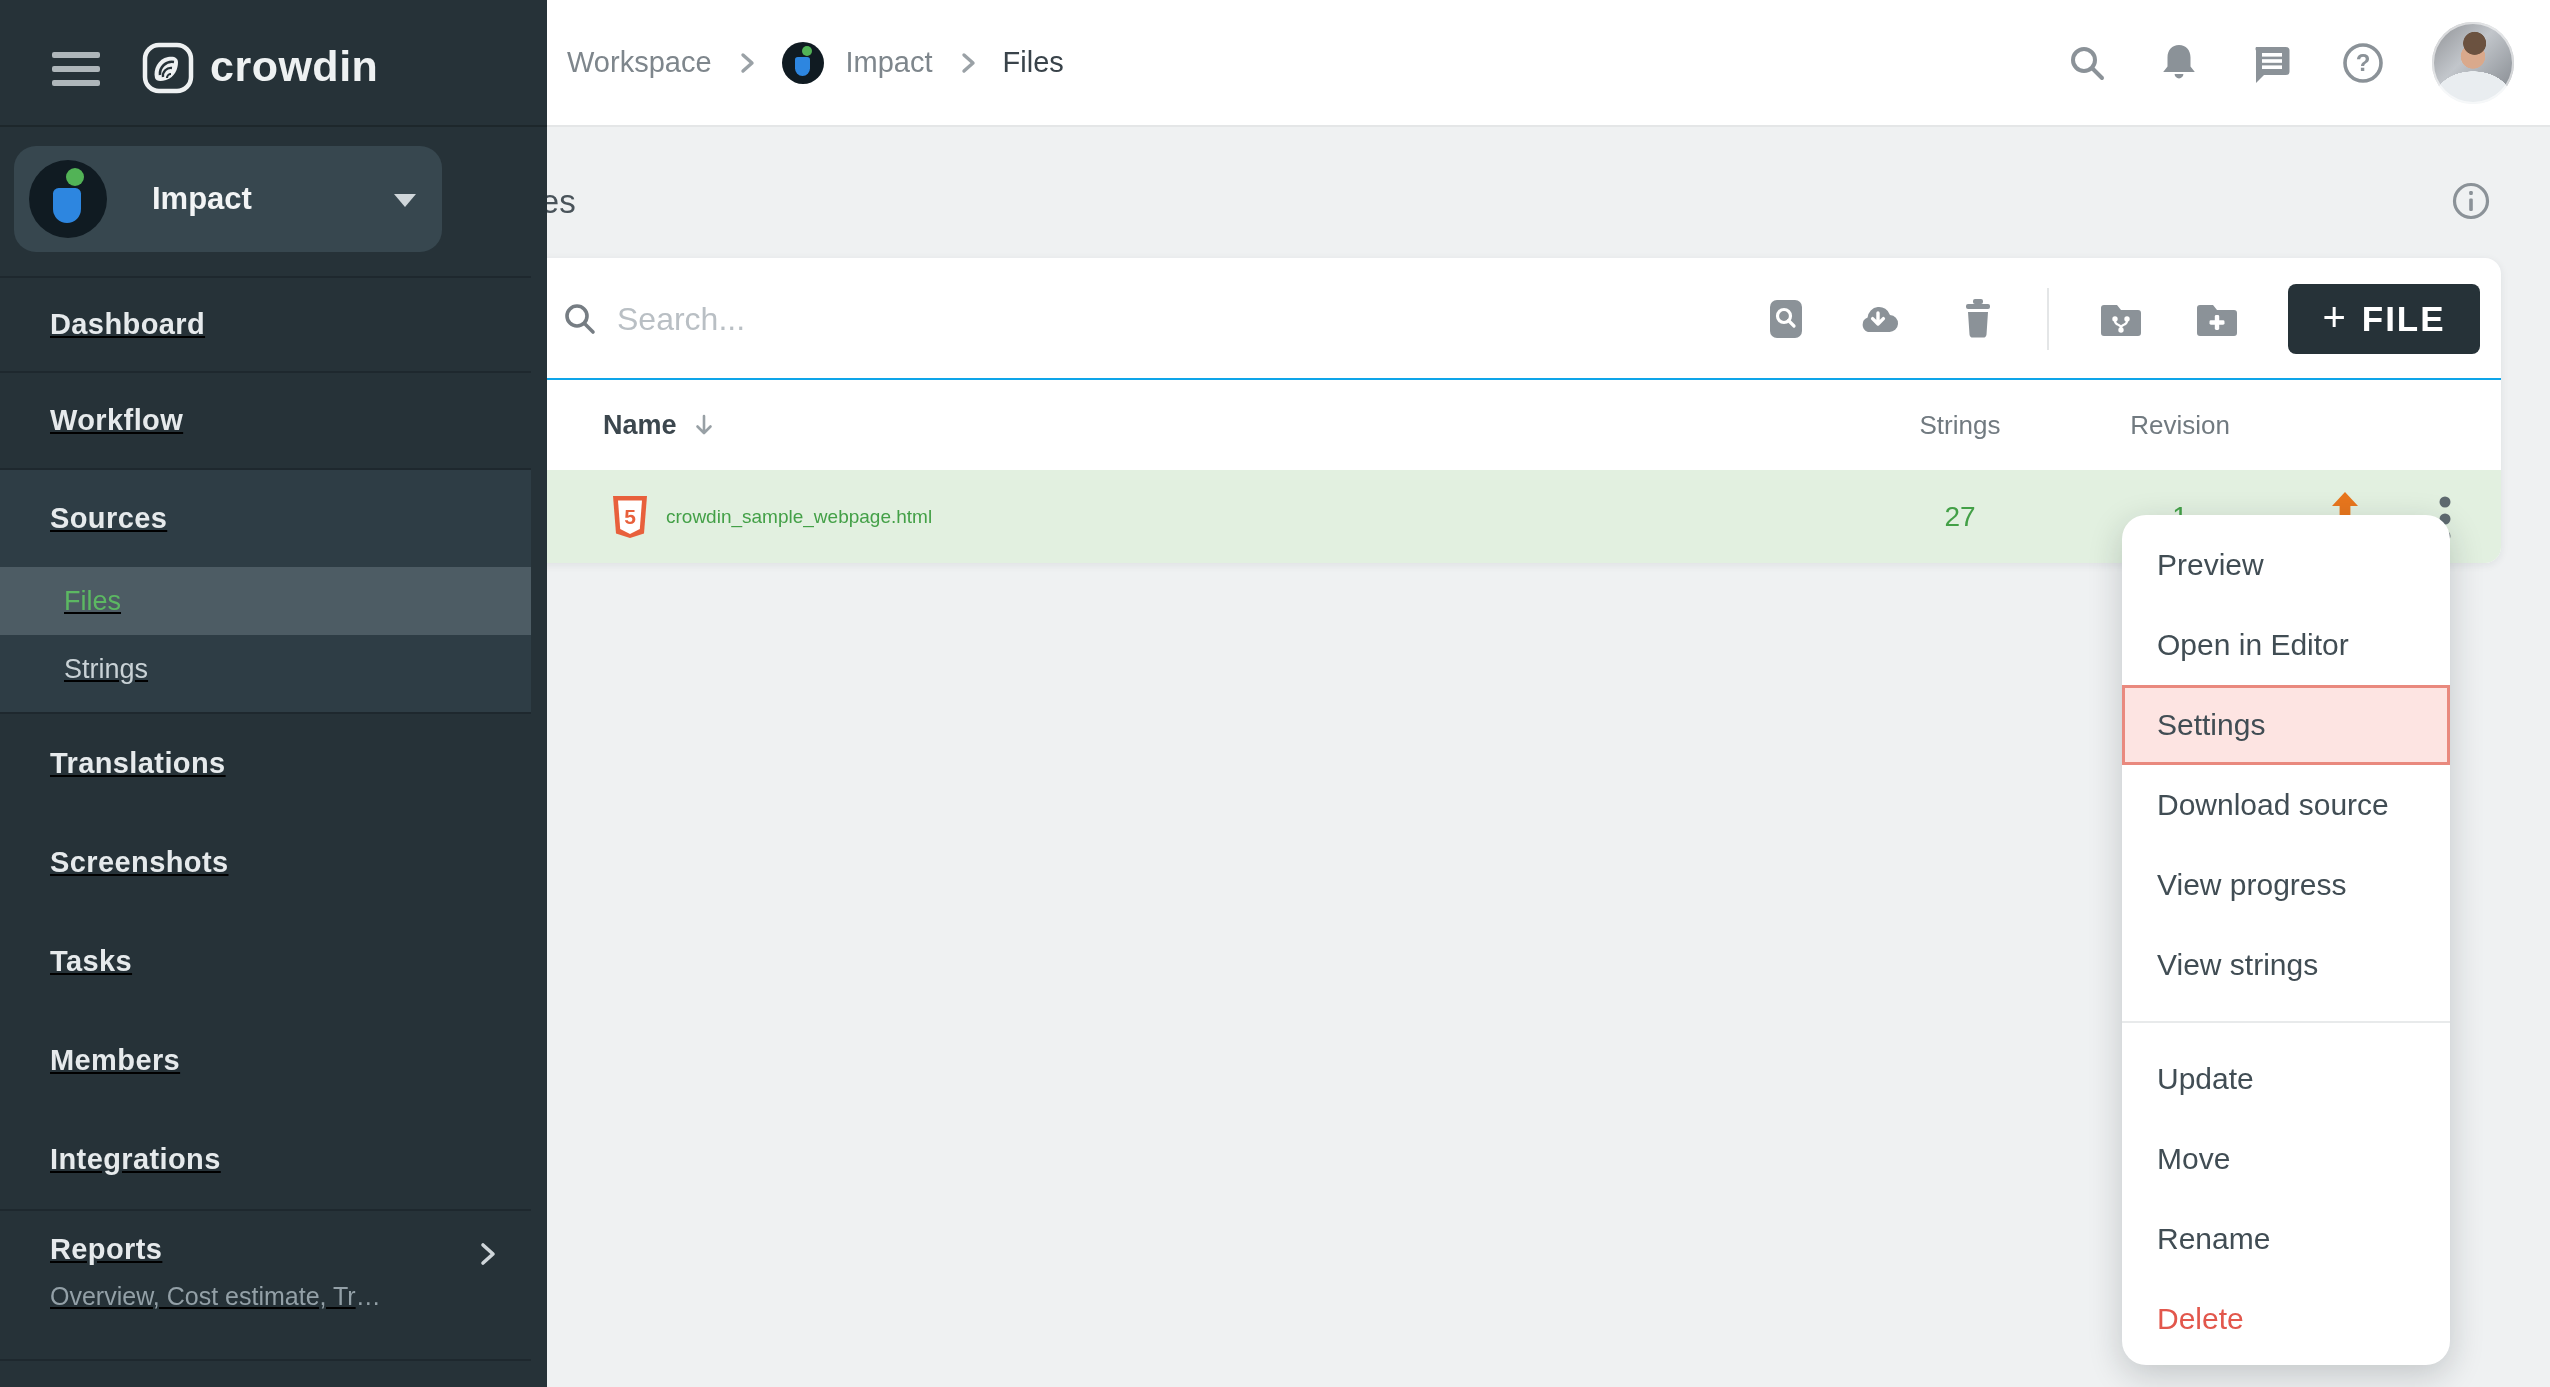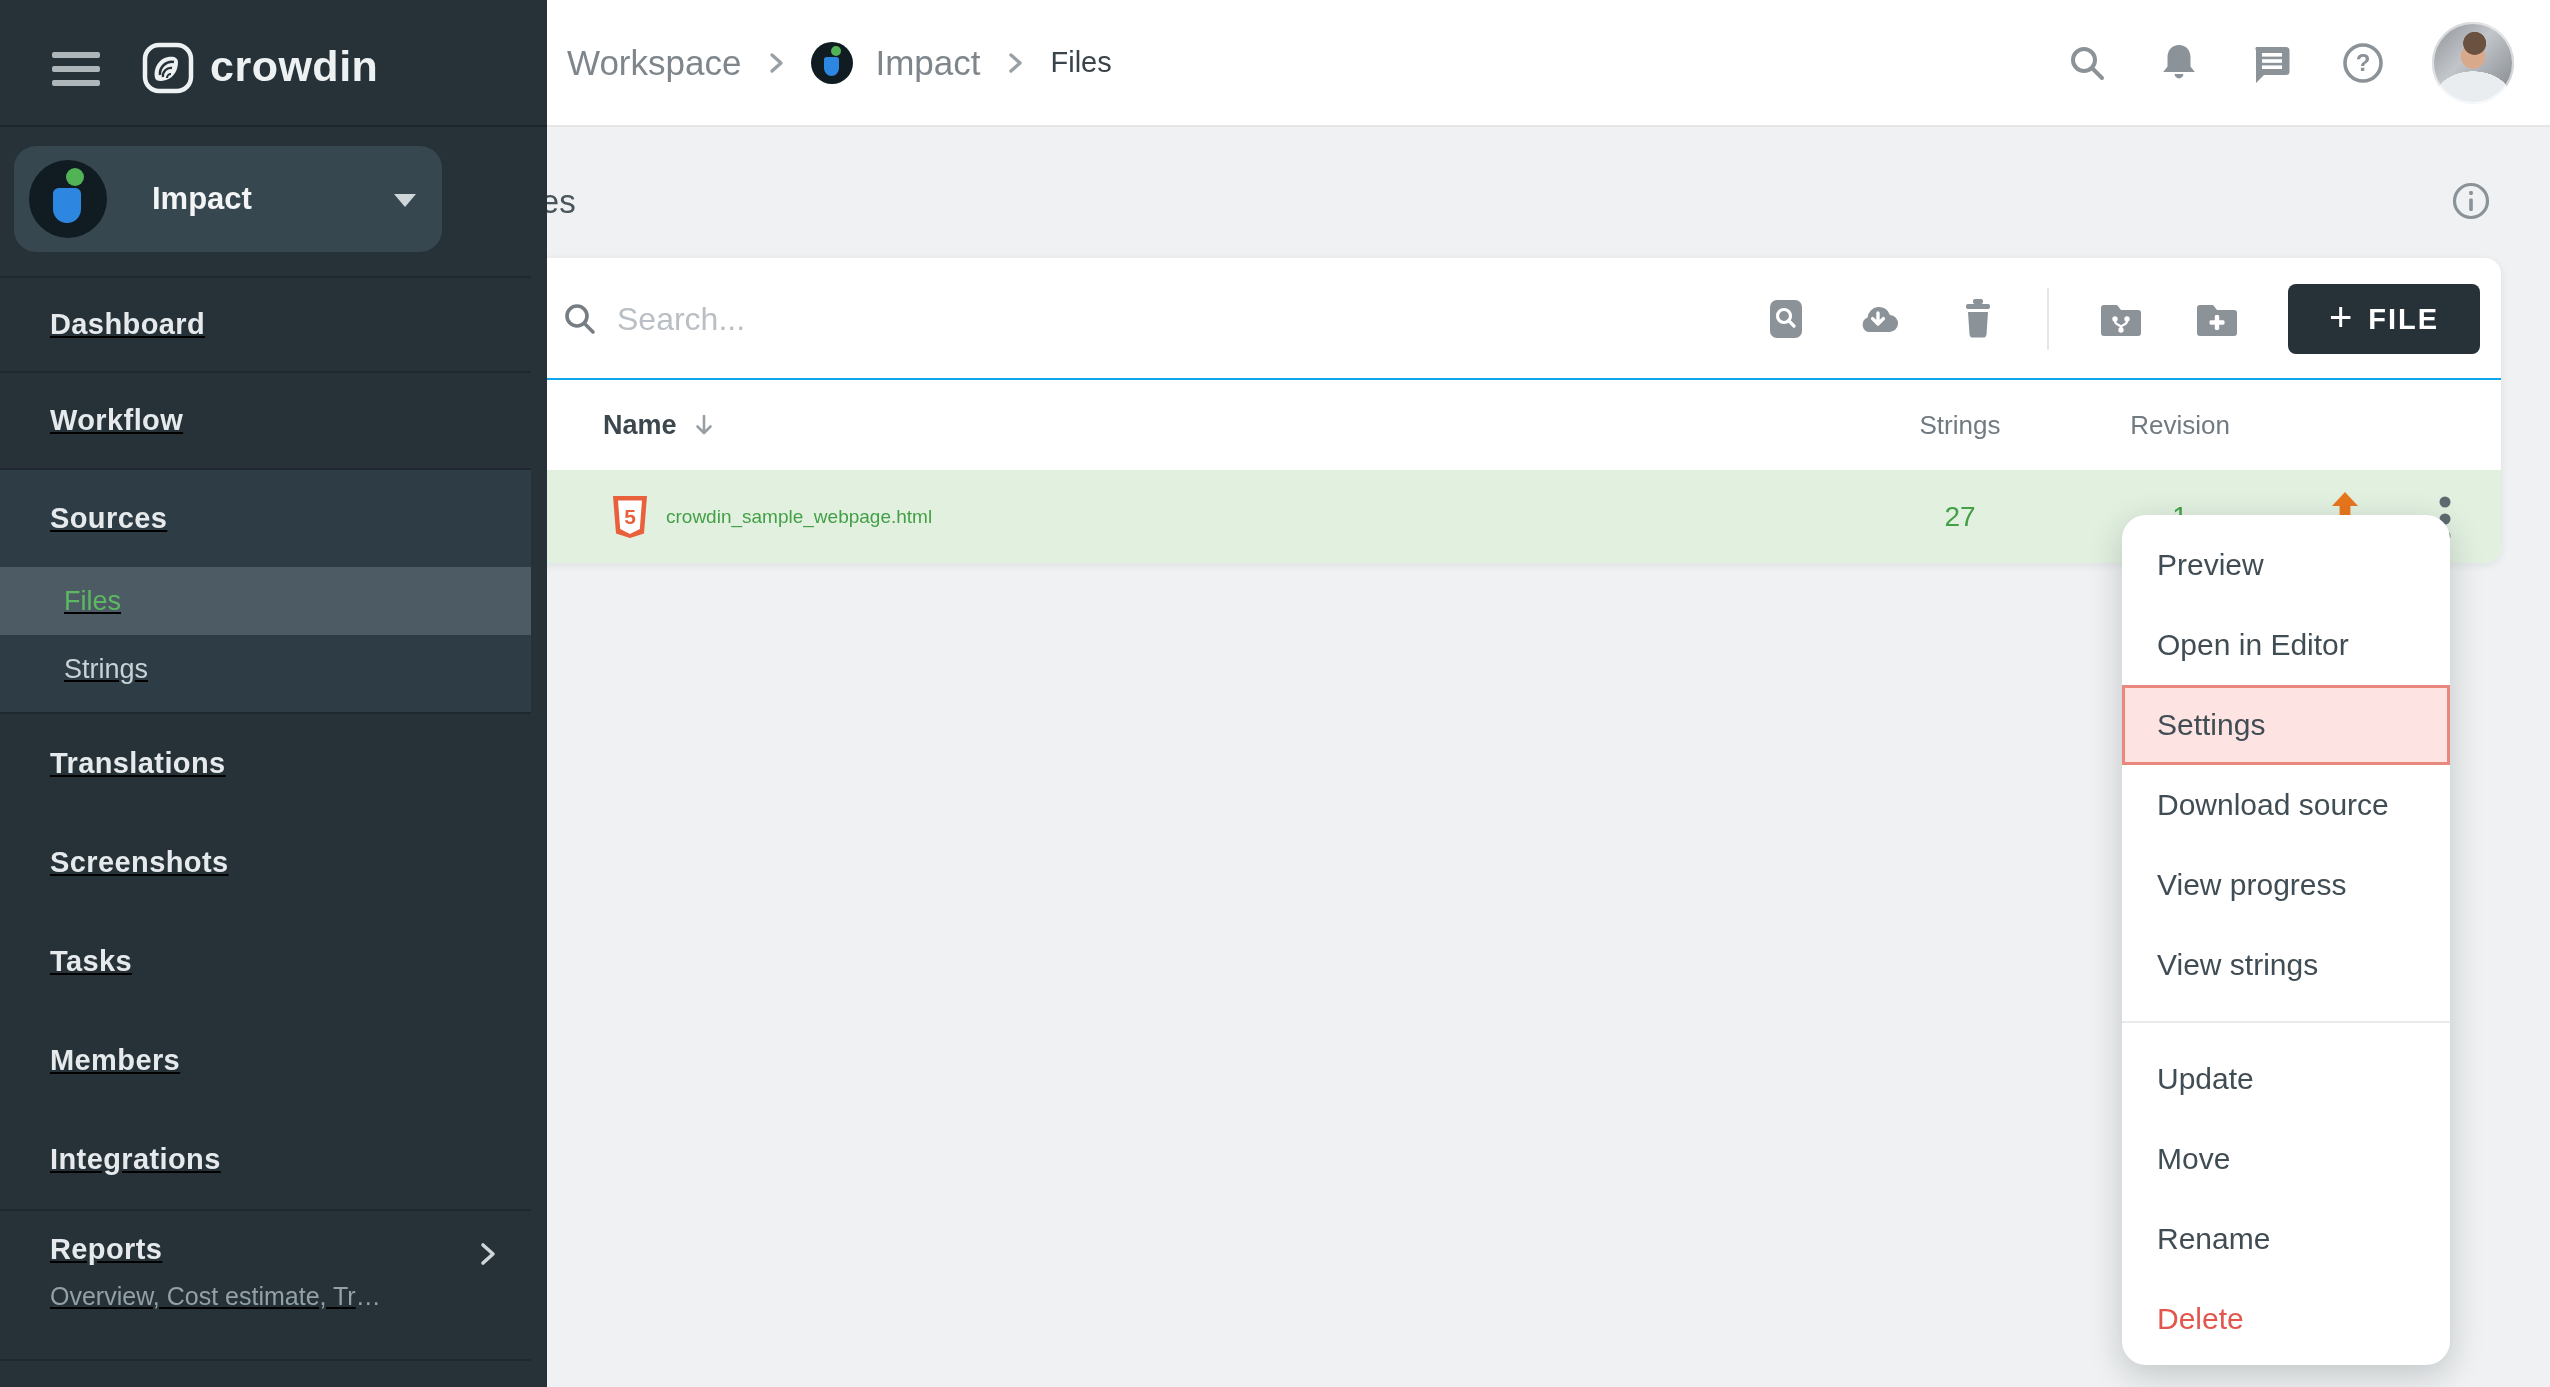--- a/index.html
+++ b/index.html
@@ -4,21 +4,21 @@
 <style>
   * { margin:0; padding:0; box-sizing:border-box; }
   html,body { width:2550px; height:1387px; overflow:hidden; }
   body { font-family:"Liberation Sans", sans-serif; background:#eff1f2; position:relative; }
   #app { position:absolute; inset:0; }
 
   
   .topbar { position:absolute; left:456px; top:0; right:0; height:127px; background:#fff;
             border-bottom:2px solid #e4e6e7; display:flex; align-items:center; }
   .breadcrumb { display:flex; align-items:center; gap:22px; padding-left:47px; }
-  .crumb-link { font-size:35px; color:#7e868c; cursor:pointer; }
+  .crumb-link { font-size:29px; color:#7e868c; cursor:pointer; }
   .crumb-current { font-size:29px; color:#39434a; font-weight:500; }
   .crumb-chev { width:26px; height:26px; }
   .topbar-right { margin-left:auto; display:flex; align-items:center; gap:46px; padding-right:36px; }
   .tb-ico { width:46px; height:46px; cursor:pointer; }
 
   .user-avatar { width:82px; height:82px; border-radius:50%; cursor:pointer;
     background:
       radial-gradient(circle at 52% 26%, #6b5240 0 15%, rgba(0,0,0,0) 16%),
       radial-gradient(circle at 50% 42%, #d9a98c 0 19%, rgba(0,0,0,0) 20%),
       radial-gradient(ellipse 46% 32% at 50% 92%, #e9edf0 0 99%, rgba(0,0,0,0) 100%),
@@ -80,21 +80,21 @@
                   font-family:"Liberation Sans",sans-serif; font-size:32px; color:#49535a; }
   .search-input::placeholder { color:#b9bfc4; }
   .tb-action { position:absolute; top:38px; width:46px; height:46px; cursor:pointer; }
   .a1 { left:1258px; } .a2 { left:1350px; } .a3 { left:1450px; }
   .a4 { left:1593px; } .a5 { left:1689px; }
   .tb-sep { position:absolute; left:1542px; top:30px; width:2px; height:62px; background:#e4e6e7; }
   .file-btn { position:absolute; left:1783px; top:26px; width:192px; height:70px; border:none; cursor:pointer;
               background:var(--dark-button,#263238); color:#fff; border-radius:8px;
               display:flex; align-items:center; justify-content:center; gap:16px; }
   .file-btn .plus { font-size:40px; font-weight:400; line-height:0; margin-top:-4px; }
-  .file-btn .lbl { font-family:"Liberation Sans",sans-serif; font-size:29px; font-weight:600; letter-spacing:2px; }
+  .file-btn .lbl { font-family:"Liberation Sans",sans-serif; font-size:35px; font-weight:600; letter-spacing:2px; }
 
   .header-row { position:relative; height:90px; }
   .col-name-h { position:absolute; left:98px; top:0; height:90px; display:flex; align-items:center; gap:14px;
                 font-size:27px; font-weight:600; color:#3c474e; cursor:pointer; }
   .col-strings { position:absolute; left:1370px; width:170px; top:0; height:90px; display:flex;
                  align-items:center; justify-content:center; font-size:26px; color:#717a80; }
   .col-revision { position:absolute; left:1540px; width:270px; top:0; height:90px; display:flex;
                   align-items:center; justify-content:center; font-size:26px; color:#717a80; }
   .sort-ico { width:26px; height:26px; }
 

